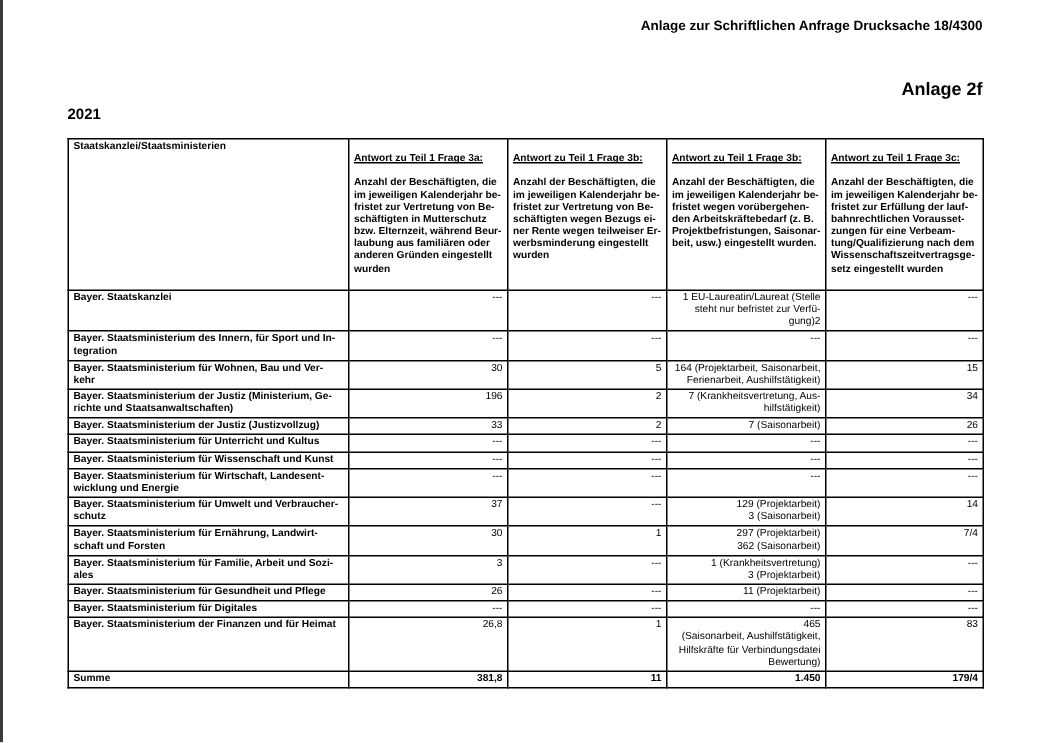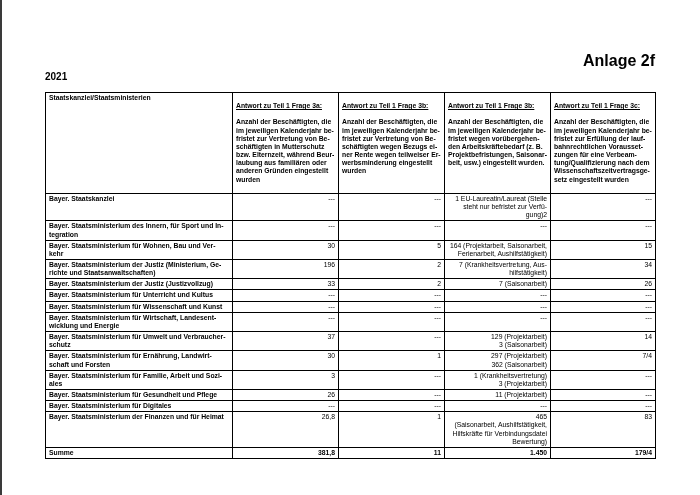--- a/index.html
+++ b/index.html
@@ -29,21 +29,21 @@
     top: 12px;
     right: 45px;
     font-size: 9px;
     font-weight: bold;
     text-align: right;
   }
   .doc-annex {
     position: absolute;
     top: 52px;
     right: 45px;
-    font-size: 16px;
+    font-size: 12px;
     font-weight: bold;
     text-align: right;
   }
   .doc-year {
     position: absolute;
     top: 71px;
     left: 45px;
     font-size: 10px;
     font-weight: bold;
   }
@@ -87,20 +87,21 @@
   tr.sum td {
     font-weight: bold;
   }
 </style>
 </head>
 <body>
 
 <div class="page">
   <div class="scan-edge"></div>
 
+  <div class="doc-ref">Anlage zur Schriftlichen Anfrage Drucksache 18/4300</div>
   <div class="doc-annex">Anlage 2f</div>
   <div class="doc-year">2021</div>
 
   <table class="main">
     <colgroup>
       <col style="width:187px">
       <col style="width:106px">
       <col style="width:106px">
       <col style="width:106px">
       <col style="width:105px">

